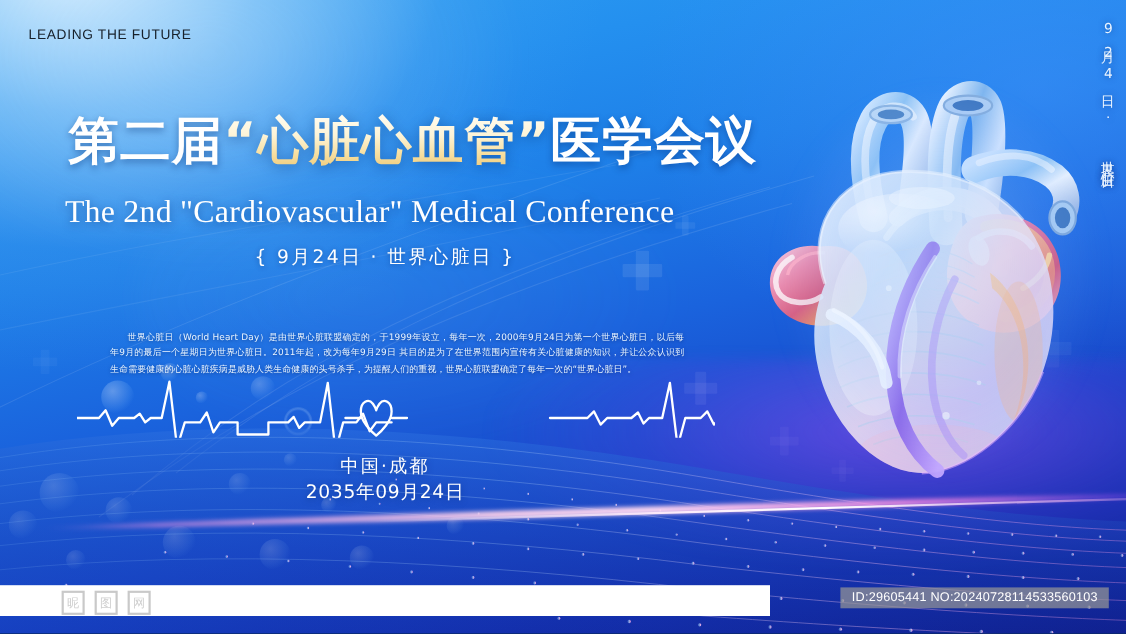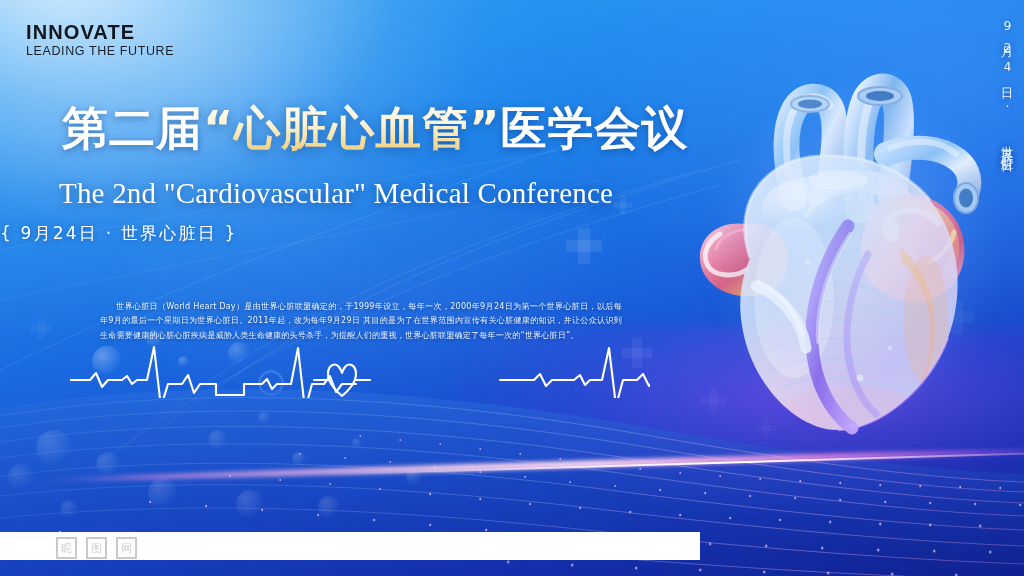--- a/index.html
+++ b/index.html
@@ -57,21 +57,21 @@
     letter-spacing:1px;white-space:nowrap;font-family:"DejaVu Sans","Liberation Sans",sans-serif;}
   #title-cn .w{color:#ffffff;text-shadow:0 2px 7px rgba(3,40,110,.45);}
   #title-cn .g{background:linear-gradient(180deg,#fffdf4 0%,#fdf4d8 40%,#f7dfa0 72%,#edc878 100%);
     -webkit-background-clip:text;background-clip:text;color:transparent;
     filter:drop-shadow(0 2px 6px rgba(3,40,110,.45));}
 
   #title-en{position:absolute;left:59px;top:178px;font-size:29px;line-height:1.05;color:#ffffff;
     font-family:"Liberation Serif","DejaVu Serif",serif;white-space:nowrap;letter-spacing:.2px;
     text-shadow:0 2px 8px rgba(3,40,110,.5);}
 
-  #title-date{position:absolute;left:0;top:222px;width:700px;text-align:left;font-size:17px;color:#ffffff;
+  #title-date{position:absolute;left:0;top:222px;width:700px;text-align:center;font-size:17px;color:#ffffff;
     letter-spacing:2.2px;font-family:"DejaVu Sans",sans-serif;text-shadow:0 1px 5px rgba(3,40,110,.45);}
 
   
   #para{position:absolute;left:100px;top:262px;width:522px;font-size:8.1px;line-height:1.78;
     color:#e9f4ff;text-align:justify;text-indent:16px;font-family:"DejaVu Sans",sans-serif;
     letter-spacing:.15px;text-shadow:0 1px 3px rgba(0,30,90,.5);margin-top:37px;}
 
   
   #ecg{position:absolute;left:70px;top:336px;}
 
@@ -293,21 +293,20 @@
             <circle cx="956" cy="209" r="1.6"></circle>
         </g>
       </g>
     </svg>
 
     <div id="glowline"></div>
     <div id="glowline2"></div>
   </div>
 
   <div id="logo">
-    <div id="logo-main">INNOVATE</div>
     <div id="logo-sub">LEADING THE FUTURE</div>
   </div>
 
   <div id="side-text">9月24日 · 世界心脏日</div>
 
   <div id="title-cn">
     <span class="w">第二届</span><span class="g">“心脏心血管”</span><span class="w">医学会议</span>
   </div>
 
   <div id="title-en">The 2nd "Cardiovascular" Medical Conference</div>
@@ -318,20 +317,24 @@
 
   <svg id="ecg" width="580" height="62" viewBox="0 0 580 62">
     <path d="M0 44 H20 l6 -7 l6 14 l6 -7 H52 l5 -4 l5 8 l5 -4 h10 l7 -33 l7 60 l7 -23 h14 l6 -9 l6 18 l6 -9 h16
              l0 11 l28 0 l0 -11 h18 l5 -5 l5 10 l5 -5 h14 l7 -36 l7 62 l7 -26 h12 l6 -8 l6 16 l6 -8 h14" fill="none" stroke="#ffffff" stroke-width="2.1" stroke-linejoin="round" stroke-linecap="round"></path>
 
     <path d="M258 38 c0 -9 7 -12 11 -7 c1.5 2 2.5 4 3 6 c0.5 -2 1.5 -4 3 -6 c4 -5 11 -2 11 7 c0 9 -9 18 -14 22 c-5 -4 -14 -13 -14 -22 z" fill="none" stroke="#ffffff" stroke-width="2.1" stroke-linejoin="round"></path>
     <path d="M244 44 h14 M286 44 h14" fill="none" stroke="#ffffff" stroke-width="2.1" stroke-linecap="round"></path>
     <path d="M430 44 h34 l6 -6 l6 12 l6 -6 h22 l6 -5 l5 10 l5 -5 h12 l7 -32 l7 58 l7 -26 h14 l6 -6 l6 12 l6 -6 h10" fill="none" stroke="#ffffff" stroke-width="2.1" stroke-linejoin="round" stroke-linecap="round"></path>
   </svg>
 
+  <div id="venue">
+    <div id="venue-city">中国·成都</div>
+    <div id="venue-date">2035年09月24日</div>
+  </div>
 
   <div id="heart-wrap">
     <div id="heart-glow"></div>
     <svg width="330" height="420" viewBox="0 0 330 420">
       <defs>
         <linearGradient id="gBody" x1="0.1" y1="0.1" x2="0.9" y2="0.95">
           <stop offset="0%" stop-color="#eef6ff" stop-opacity="0.97"></stop>
           <stop offset="26%" stop-color="#dbe9fb" stop-opacity="0.93"></stop>
           <stop offset="52%" stop-color="#f4e6f2" stop-opacity="0.92"></stop>
           <stop offset="74%" stop-color="#e6d9f6" stop-opacity="0.93"></stop>
@@ -468,14 +471,15 @@
       <ellipse cx="148" cy="132" rx="30" ry="10" fill="#ffffff" opacity="0.5"></ellipse>
     </svg>
   </div>
 
   <div id="wm-strip"></div>
   <div id="wm-inner">
     <span class="wm-box">昵</span>
     <span class="wm-box">图</span>
     <span class="wm-box">网</span>
   </div>
+  <div id="id-box">ID:29605441 NO:20240728114533560103</div>
 
 </div>
 
 </body></html>

